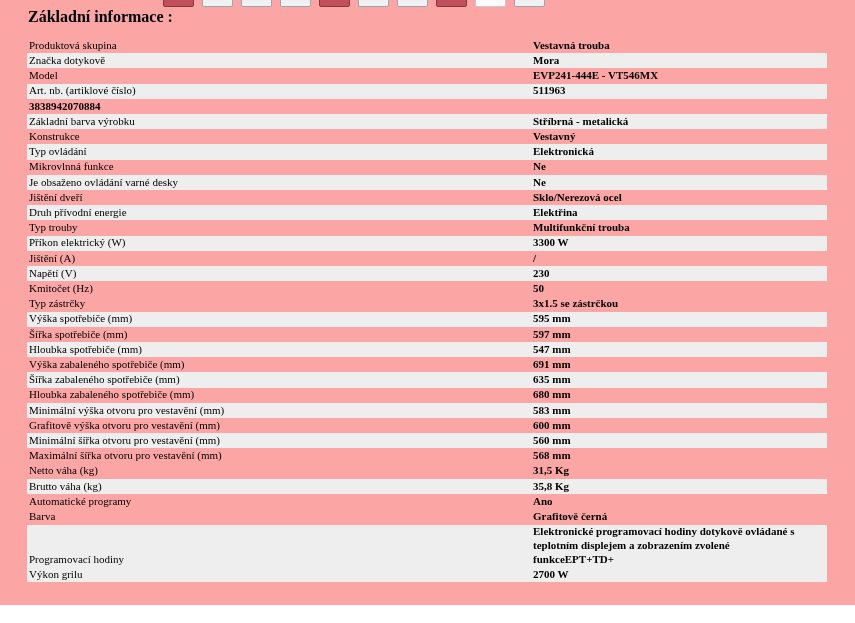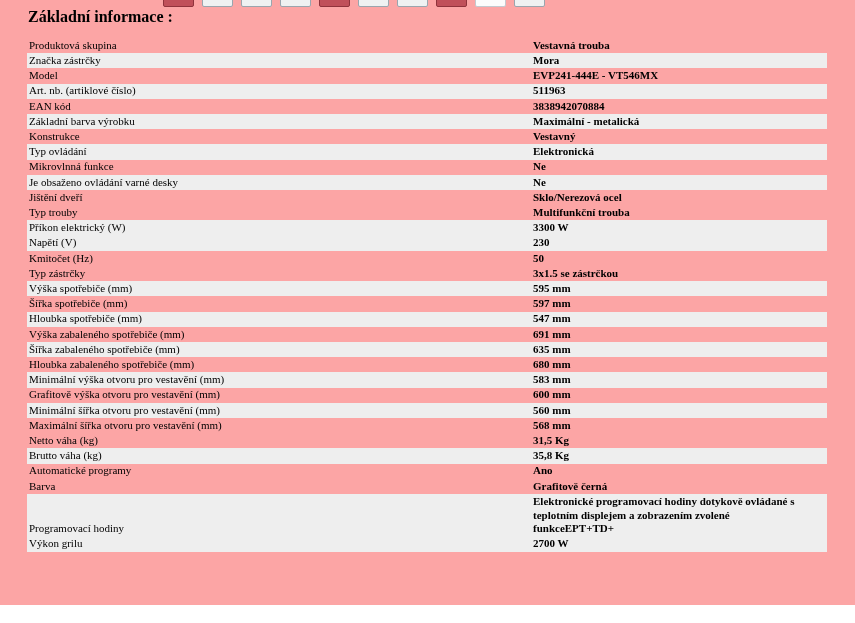--- a/index.html
+++ b/index.html
@@ -83,38 +83,37 @@
       <div class="top-box lighter"></div>
       <div class="top-box light"></div>
     </div>
   <h1 class="title">Základní informace :</h1>
   <div class="spec-table" id="spec-table">
       <div class="spec-row">
         <div class="cell-label">Produktová skupina</div>
         <div class="cell-value">Vestavná trouba</div>
       </div>
       <div class="spec-row striped">
-        <div class="cell-label">Značka zástrčky</div>
+        <div class="cell-label">Značka dotykově</div>
         <div class="cell-value">Mora</div>
       </div>
       <div class="spec-row">
         <div class="cell-label">Model</div>
         <div class="cell-value">EVP241-444E - VT546MX</div>
       </div>
       <div class="spec-row striped">
         <div class="cell-label">Art. nb. (artiklové číslo)</div>
         <div class="cell-value">511963</div>
       </div>
       <div class="spec-row">
-        <div class="cell-label">EAN kód</div>
         <div class="cell-value">3838942070884</div>
       </div>
       <div class="spec-row striped">
         <div class="cell-label">Základní barva výrobku</div>
-        <div class="cell-value">Maximální - metalická</div>
+        <div class="cell-value">Stříbrná - metalická</div>
       </div>
       <div class="spec-row">
         <div class="cell-label">Konstrukce</div>
         <div class="cell-value">Vestavný</div>
       </div>
       <div class="spec-row striped">
         <div class="cell-label">Typ ovládání</div>
         <div class="cell-value">Elektronická</div>
       </div>
       <div class="spec-row">
@@ -122,27 +121,35 @@
         <div class="cell-value">Ne</div>
       </div>
       <div class="spec-row striped">
         <div class="cell-label">Je obsaženo ovládání varné desky</div>
         <div class="cell-value">Ne</div>
       </div>
       <div class="spec-row">
         <div class="cell-label">Jištění dveří</div>
         <div class="cell-value">Sklo/Nerezová ocel</div>
       </div>
+      <div class="spec-row striped">
+        <div class="cell-label">Druh přívodní energie</div>
+        <div class="cell-value">Elektřina</div>
+      </div>
       <div class="spec-row">
         <div class="cell-label">Typ trouby</div>
         <div class="cell-value">Multifunkční trouba</div>
       </div>
       <div class="spec-row striped">
         <div class="cell-label">Příkon elektrický (W)</div>
         <div class="cell-value">3300 W</div>
+      </div>
+      <div class="spec-row">
+        <div class="cell-label">Jištění (A)</div>
+        <div class="cell-value">/</div>
       </div>
       <div class="spec-row striped">
         <div class="cell-label">Napětí (V)</div>
         <div class="cell-value">230</div>
       </div>
       <div class="spec-row">
         <div class="cell-label">Kmitočet (Hz)</div>
         <div class="cell-value">50</div>
       </div>
       <div class="spec-row">

